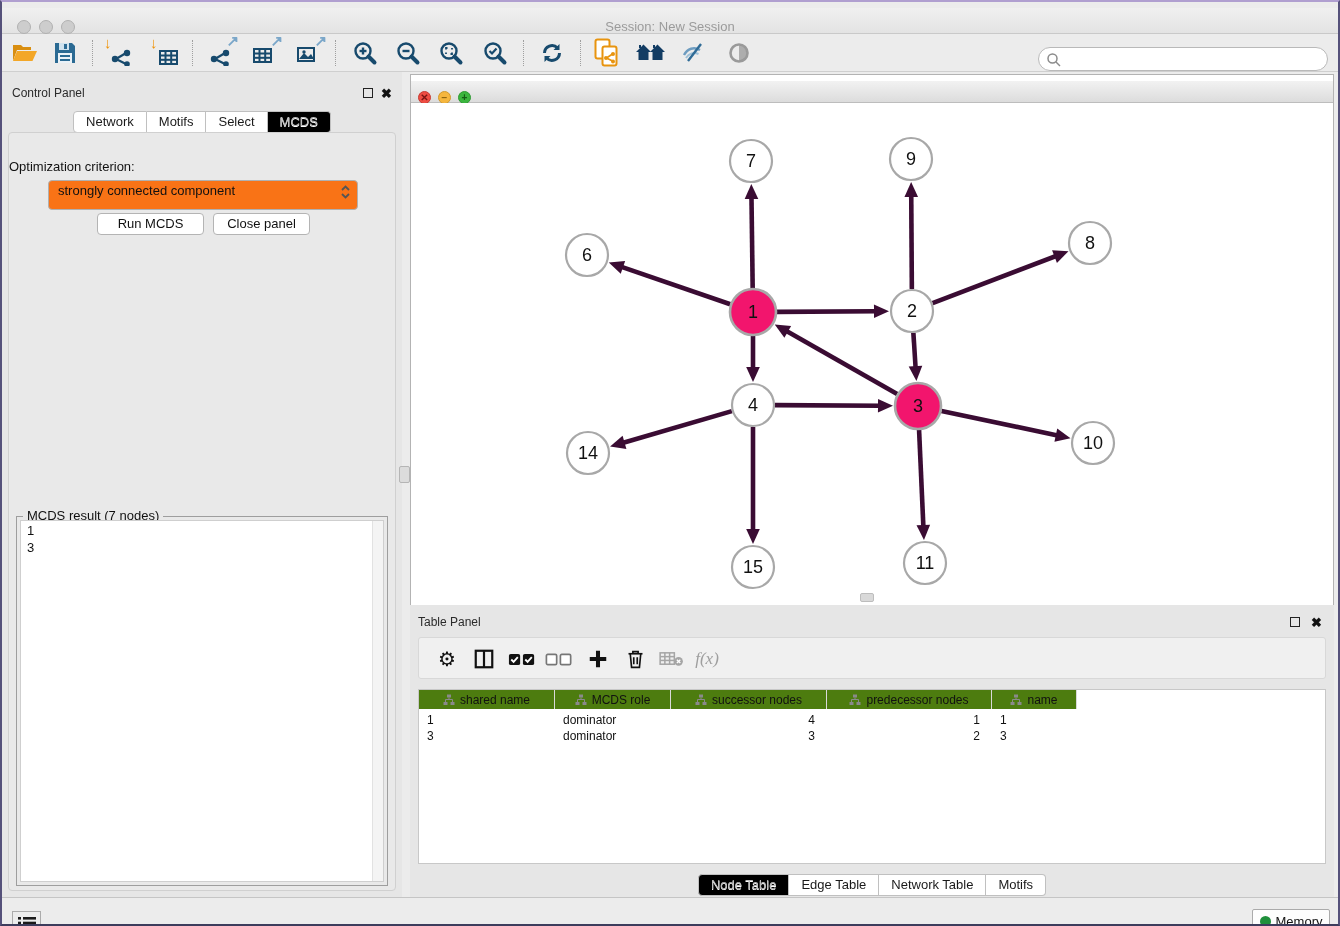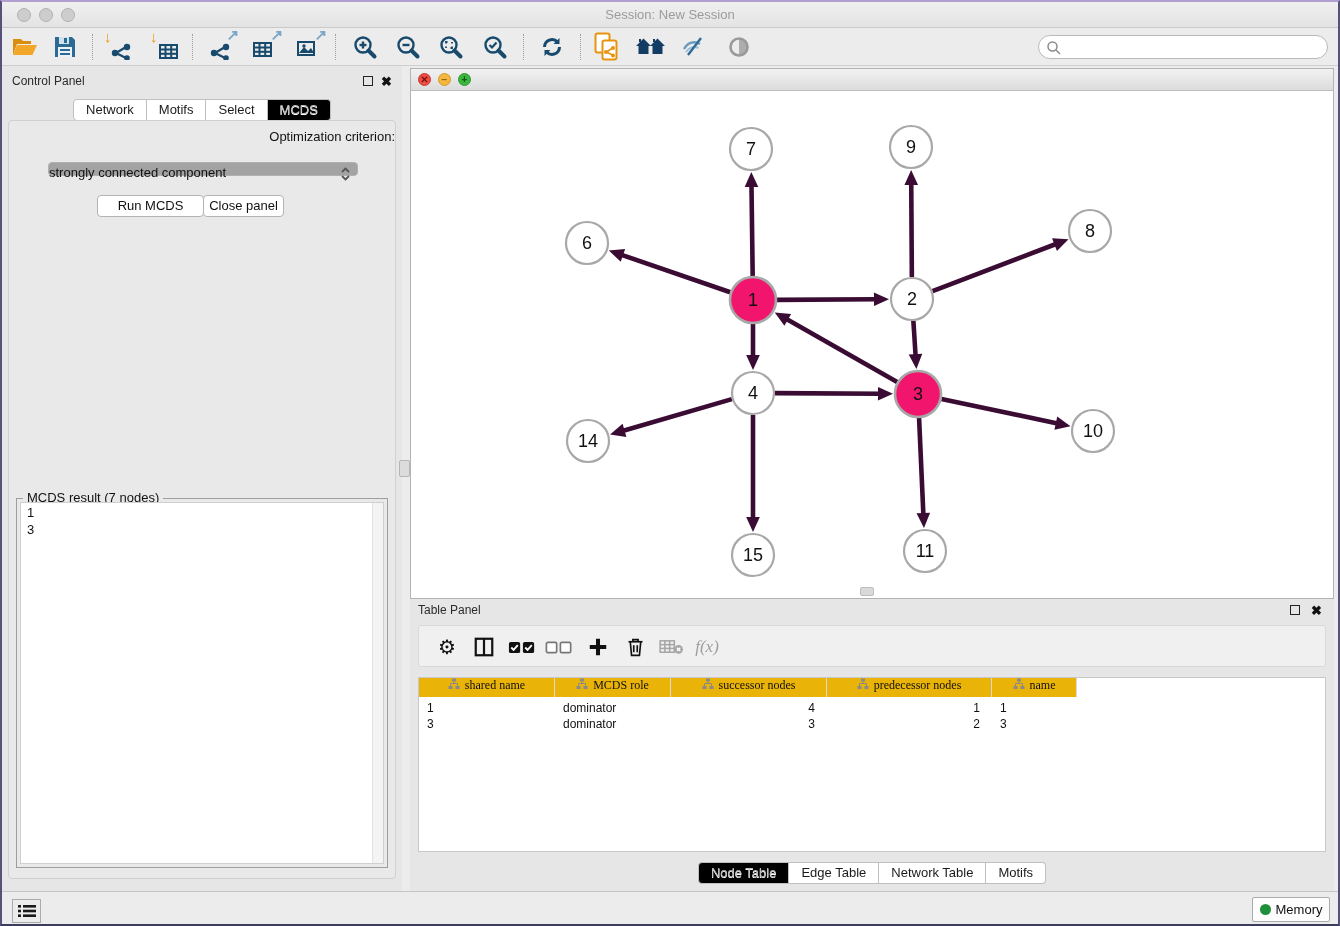--- a/index.html
+++ b/index.html
@@ -1,19 +1,19 @@
 <!DOCTYPE html>
 <html><head>
 <meta charset="utf-8">
 <style>
   * { margin:0; padding:0; box-sizing:border-box; }
   html,body { width:1340px; height:926px; overflow:hidden; }
   body { font-family:"Liberation Sans", sans-serif; background:#ececec; position:relative;
          border-left:2px solid #55517a; border-right:2px solid #55517a; border-bottom:2px solid #3c3c5c; border-top:2px solid #b09fd0; }
-  .abs { position:absolute; }
+  .abs { position:absolute;margin-top:6px; }
 
   
   .titlebar { left:0; top:0; width:100%; height:26px; background:linear-gradient(#f0f0f0,#e3e3e3); border-bottom:1px solid #c9c9c9; }
   .tl { width:14px; height:14px; border-radius:50%; top:6px; }
   .tl.gray { background:#cdcdcd; border:1px solid #b1b1b1; }
   .title-text { width:100%; top:5px; text-align:center; font-size:13px; color:#9b9b9b; }
 
   
   .toolbar { left:0; top:26px; width:100%; height:38px; background:#ececec; border-bottom:1px solid #cfcfcf; }
   .tbtn { top:5px; width:30px; height:28px; display:flex; align-items:center; justify-content:center; position:absolute; }
@@ -31,22 +31,22 @@
   .panel-title { font-size:12px; color:#2b2b2b;text-align:right; }
   .float-icon { width:10px; height:10px; border:1.5px solid #222; display:inline-block; }
   .close-icon { font-size:13px; color:#111; font-weight:bold; line-height:10px; }
   .cp-tabs { top:33px; width:100%; text-align:center; }
   .tabset { display:inline-flex;border-radius:9px; }
   .tab { font-size:13px; padding:2px 12px 3px; background:#fff; border:1px solid #c0c0c0; border-left:none; color:#1a1a1a; cursor:default; }
   .tab:first-child { border-left:1px solid #c0c0c0; border-radius:4px 0 0 4px; }
   .tab:last-child { border-radius:0 4px 4px 0; }
   .tab.active { background:#000000; color:#bdbdbd; text-shadow:0 1px 0 #fff; }
   .cp-content { left:6px; top:54px; width:388px; height:759px; background:#e9e9e9; border:1px solid #d0d0d0; border-radius:4px; }
-  .opt-label { width:100%; top:8px; text-align:right; font-size:13px; color:#111; }
-  .dropdown { left:39px; top:41px; width:310px; height:14px; background:#a3a3a3; border:1px solid #b0b0b0; border-radius:4px; font-size:13px; color:#111; line-height:20px; }
+  .opt-label { width:100%; top:20px; text-align:left; font-size:13px; color:#111; }
+  .dropdown { left:39px; top:41px; width:310px; height:30px; background:#f97316; border:1px solid #b0b0b0; border-radius:4px; font-size:13px; color:#111; line-height:20px; padding-left:9px; }
   .dropdown .chev { position:absolute; right:6px; top:3px; }
   .btn { height:22px; background:#fff; border:1px solid #b4b4b4; border-radius:4px; font-size:13px; color:#111; text-align:center; line-height:20px; }
   .fieldset { left:7px; top:377px; width:372px; height:370px; border:1px solid #9e9e9e; }
   .fieldset .legend { position:absolute; top:-9px; left:6px; background:#e9e9e9; padding:0 4px; font-size:13px; color:#111; }
   .result-area { position:absolute; left:3px; top:3px; right:3px; bottom:3px; background:#fff; border:1px solid #cfcfcf; }
   .result-line { font-size:13px; color:#111; line-height:17px; padding-left:6px; }
   .vscroll { position:absolute; right:0; top:0; bottom:0; width:11px; background:#f4f4f4; border-left:1px solid #e2e2e2; }
 
   
   .netwin { left:408px; top:66px; width:924px; height:531px; background:#fff; border:1px solid #b3b3b3; }
@@ -62,21 +62,21 @@
   .vgrip { left:397px; top:458px; width:11px; height:17px; background:#dcdcdc; border:1px solid #b5b5b5; border-radius:2px; }
   .hgrip { left:858px; top:585px; width:14px; height:9px; background:#d9d9d9; border:1px solid #bdbdbd; border-radius:2px; }
 
   
   .tpanel { left:408px; top:597px; width:924px; height:293px; background:#e6e6e6; }
   .tp-toolbar { left:8px; top:26px; width:908px; height:42px; background:#f0f0f0; border:1px solid #d8d8d8; border-radius:3px; }
   .tp-icon { position:absolute; top:6px; width:32px; height:30px; display:flex; align-items:center; justify-content:center; }
   .fx-label { font-family:"Liberation Serif", serif; font-style:italic; font-size:17px; color:#9e9e9e; }
   .tbl { left:8px; top:78px; width:908px; height:175px; background:#fff; border:1px solid #c8c8c8; }
   .tbl-header { position:absolute; left:0; top:0; height:19px; border-bottom:1px solid #cccccc; }
-  .th { display:inline-flex; height:19px; background:#eab308; border-right:1px solid #d9d9d9; font-size:12px; color:#111; justify-content:center; gap:5px; vertical-align:top;font-family:Liberation Serif, serif; }
+  .th { display:inline-flex; align-items:center; height:19px; background:#4d7c0f; border-right:1px solid #d9d9d9; font-size:12px; color:#111; justify-content:center; gap:5px; vertical-align:top; }
   .tbl-row { position:absolute; left:0; height:16px; }
   .td { display:inline-block; height:16px; font-size:12px; color:#111; vertical-align:top; line-height:16px; }
   .tp-tabs { top:263px; width:100%; text-align:center; }
   .statusbar-sep { left:0; top:889px; width:100%; height:0; border-top:1px solid #c5c5c5; }
 
   
   .statusbar { left:0; top:890px; width:100%; height:36px; background:#ececec; }
   .sq-btn { left:10px; top:7px; width:29px; height:24px; background:#ececec; border:1px solid #ababab; display:flex; align-items:center; justify-content:center; }
   .mem-btn { right:8px; top:5px; width:78px; height:25px; background:#fdfdfd; border:1px solid #ababab; border-radius:2px; display:flex; align-items:center; justify-content:center; gap:5px; font-size:13px; color:#111; }
   .mem-dot { width:11px; height:11px; border-radius:50%; background:#1f8f3a; }
@@ -260,21 +260,21 @@
     <div class="abs dropdown">
       <span>strongly connected component</span>
       <span class="chev">
         <svg width="11" height="16" viewBox="0 0 11 16" fill="none" stroke="#555" stroke-width="1.8">
             <path d="M2 6l3.5-3.5L9 6"></path>
             <path d="M2 10l3.5 3.5L9 10"></path>
           </svg>
       </span>
     </div>
     <div class="abs btn" style="left:88px; top:74px; width:107px">Run MCDS</div>
-    <div class="abs btn" style="left:194px; top:74px; width:81px">Close panel</div>
+    <div class="abs btn" style="left:204px; top:74px; width:97px">Close panel</div>
     <div class="abs fieldset">
       <span class="legend">MCDS result (7 nodes)</span>
       <div class="result-area">
         <div id="result-lines" style="padding-top:1px">
             <div class="result-line">1</div>
             <div class="result-line">3</div>
           </div>
         <div class="vscroll"></div>
       </div>
     </div>

